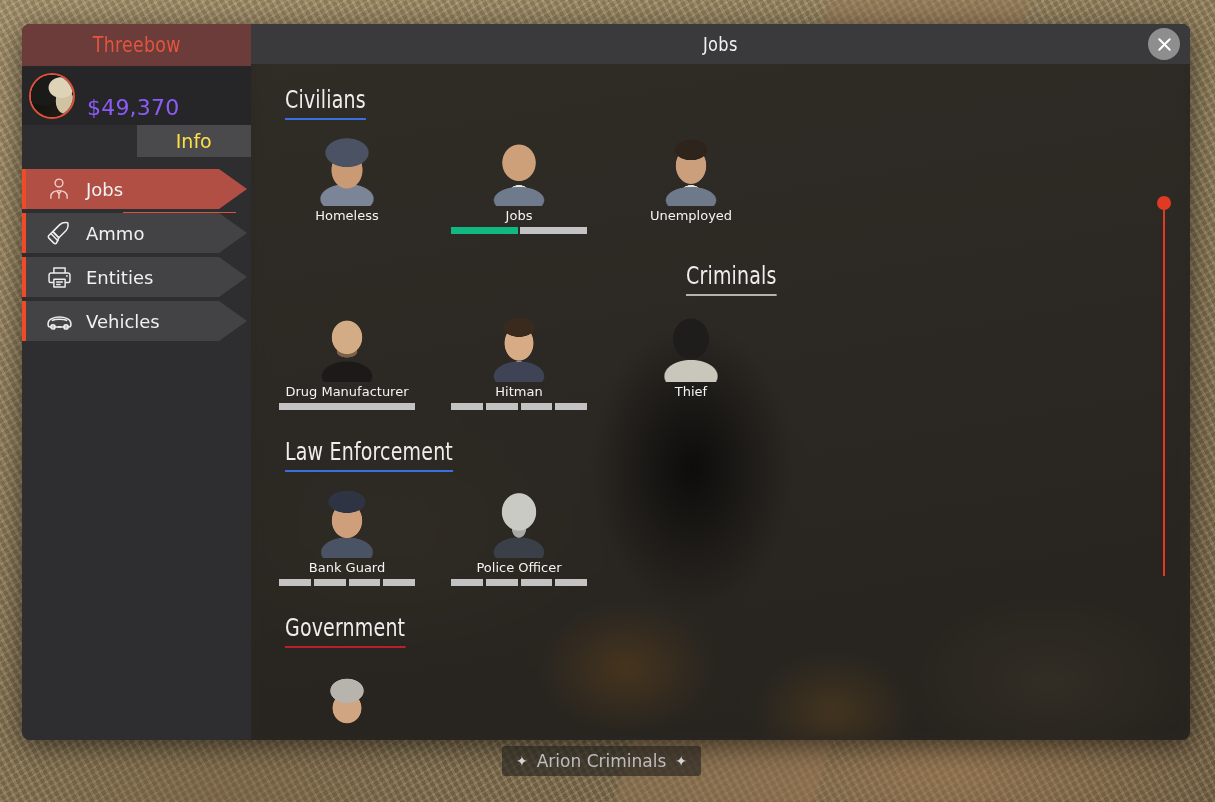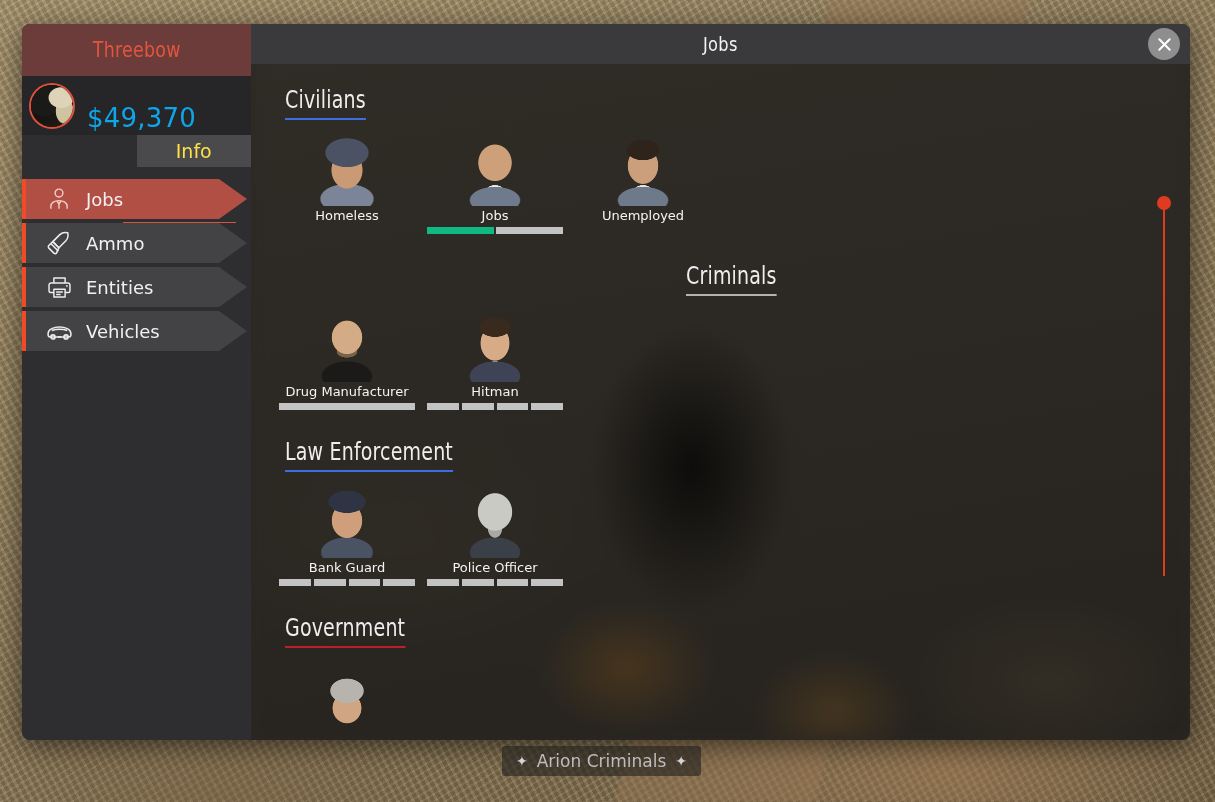--- a/index.html
+++ b/index.html
@@ -58,21 +58,21 @@
     width: 229px;
     flex: 0 0 229px;
     background: #2e2e31;
     display: flex;
     flex-direction: column;
     position: relative;
     z-index: 3;
   }
 
   #sidebar-header {
-    height: 52px;
+    height: 42px;
     background: #6b3c3a;
     display: flex;
     align-items: center;
     justify-content: center;
   }
   #sidebar-header .title {
     color: #e3553f;
     font-size: 21px;
     font-family: "DejaVu Sans Condensed", "Liberation Sans Narrow", "Liberation Sans", sans-serif;
     letter-spacing: .3px;
@@ -101,22 +101,22 @@
     content: "";
     position: absolute;
     inset: 0;
     background:
       radial-gradient(ellipse 22px 18px at 72% 30%, #ded3b6 0 55%, transparent 60%),
       radial-gradient(ellipse 14px 20px at 80% 62%, #cfc3a2 0 60%, transparent 66%),
       radial-gradient(circle at 30% 25%, #1a1a18 0 45%, transparent 50%),
       linear-gradient(145deg, #16150f 0%, #121210 45%, #241f16 100%);
   }
   #money {
-    color: #0ea5e9;
-    font-size: 26px;
+    color: #8b5cf6;
+    font-size: 22px;
     font-family: "DejaVu Sans", sans-serif;
     font-weight: 400;
     letter-spacing: .2px;
     margin-top: 24px;
   }
 
   #tabs {
     height: 32px;
     display: flex;
   }
@@ -261,20 +261,21 @@
     letter-spacing: .2px;
   }
   .section-title.accent-blue  { border-bottom-color: #3a6fe0; }
   .section-title.accent-gray  { border-bottom-color: #b3b3b3; }
   .section-title.accent-red   { border-bottom-color: #b9202c; }
 
   .job-row {
     display: flex;
     margin-top: 14px;
     padding-left: 22px;
+    gap: 24px;
   }
   .job {
     width: 148px;
     display: flex;
     flex-direction: column;
     align-items: center;
     cursor: pointer;
   }
   .portrait {
     width: 72px;
@@ -538,20 +539,27 @@
                 <div class="head p-hitman"></div>
               </div>
               <div class="job-name">Hitman</div>
               <div class="bar">
                 <div class="seg empty"></div>
                 <div class="seg empty"></div>
                 <div class="seg empty"></div>
                 <div class="seg empty"></div>
               </div>
             </div>
+            <div class="job">
+              <div class="portrait">
+                <div class="head p-thief"></div>
+              </div>
+              <div class="job-name">Thief</div>
+              <div class="bar hidden"></div>
+            </div>
           </div></div>
         <div class="section" style="margin-top: 28px;"><div class="section-title accent-blue">Law Enforcement</div><div class="job-row">
             <div class="job">
               <div class="portrait">
                 <div class="head p-bankguard"></div>
               </div>
               <div class="job-name">Bank Guard</div>
               <div class="bar">
                 <div class="seg empty"></div>
                 <div class="seg empty"></div>

